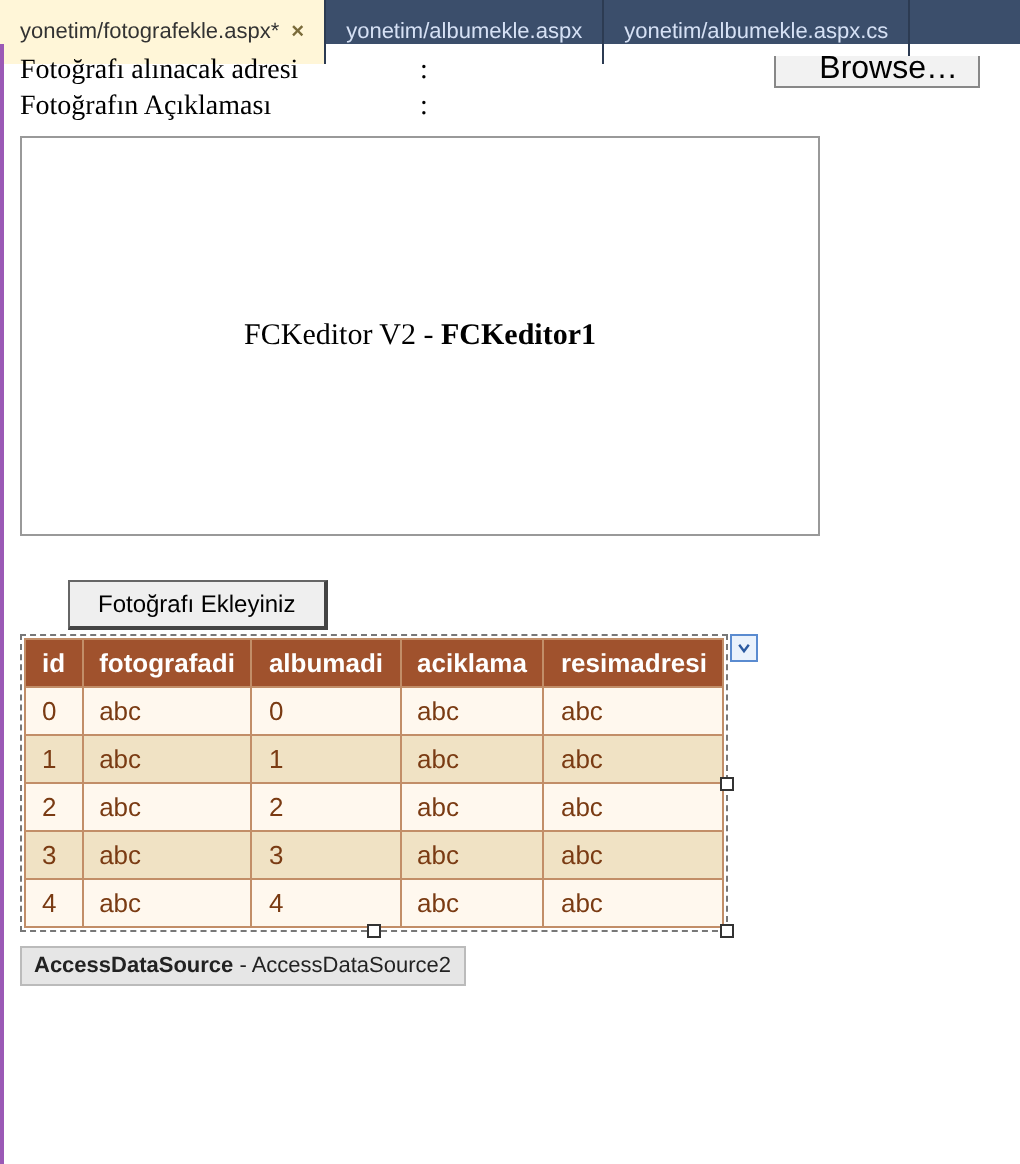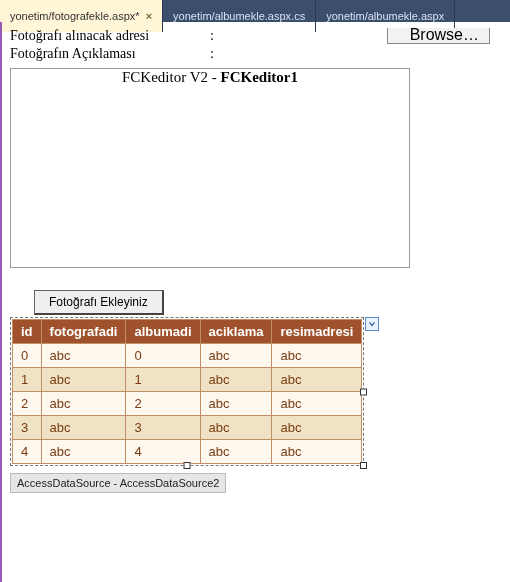--- a/index.html
+++ b/index.html
@@ -70,21 +70,21 @@
     height: 16px;
     line-height: 14px;
     overflow: hidden;
   }
   .fck {
     margin-top: 6px;
     width: 400px;
     height: 200px;
     border: 1px solid #999;
     display: flex;
-    align-items: flex-start;
+    align-items: center;
     justify-content: center;
     font-family: "Times New Roman", serif;
     font-size: 15px;
     color: #000;
   }
   .fck .bold { font-weight: bold; }
   .addbtn {
     margin-top: 22px;
     padding: 4px 14px;
     border: 1px solid #666;
@@ -156,35 +156,35 @@
   .smart svg { width:8px; height:8px; }
   .dslabel {
     margin-top: 4px;
     display: inline-block;
     background: #e6e6e6;
     border: 1px solid #bbb;
     padding: 3px 6px;
     font-size: 11px;
     color: #222;
   }
-  .dslabel .b { font-weight: normal; }
+  .dslabel .b { font-weight: bold; }
 </style>
 </head>
 <body>
 
 <div class="tabbar">
   <div class="tab active">
     <span>yonetim/fotografekle.aspx*</span>
     <span class="close">×</span>
   </div>
   <div class="tab">
+    <span>yonetim/albumekle.aspx</span>
+  </div>
+  <div class="tab">
     <span>yonetim/albumekle.aspx.cs</span>
-  </div>
-  <div class="tab">
-    <span>yonetim/albumekle.aspx</span>
   </div>
 </div>
 
 <div class="designer">
 
   <div class="row">
     <span class="lbl">Fotoğrafı alınacak adresi</span>
     <span class="colon">:</span>
     <span class="browse">Browse…</span>
   </div>

